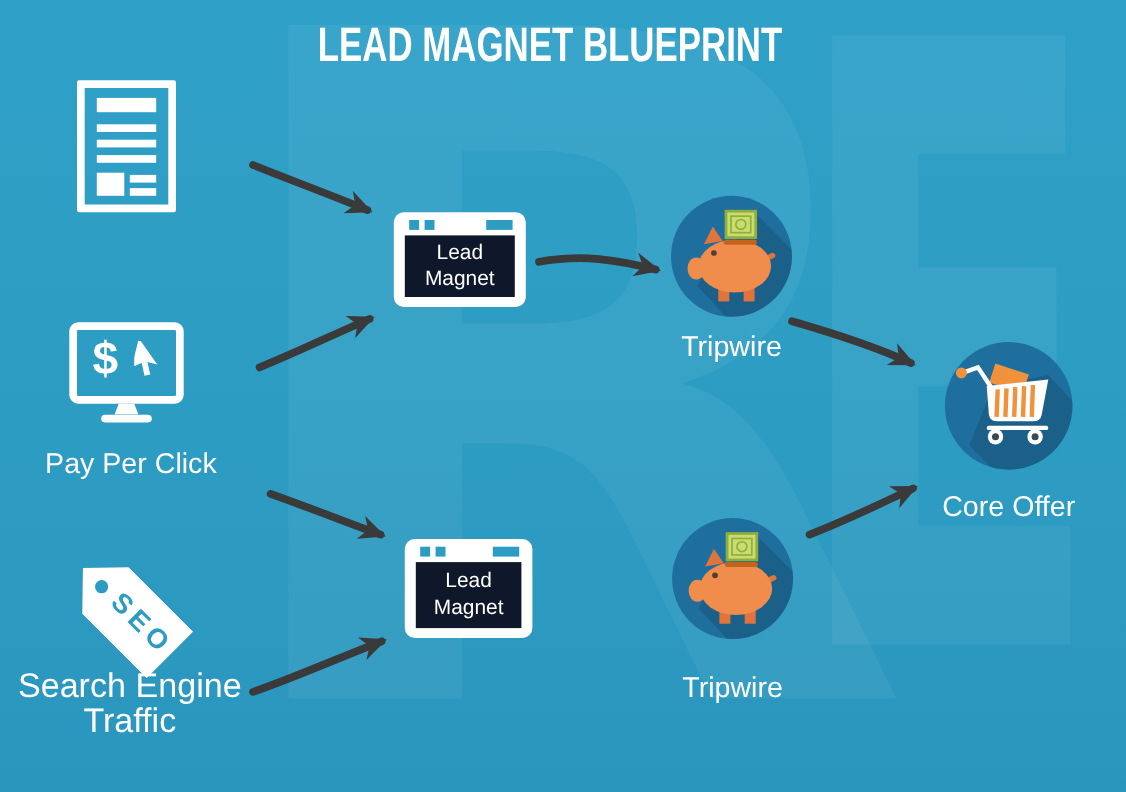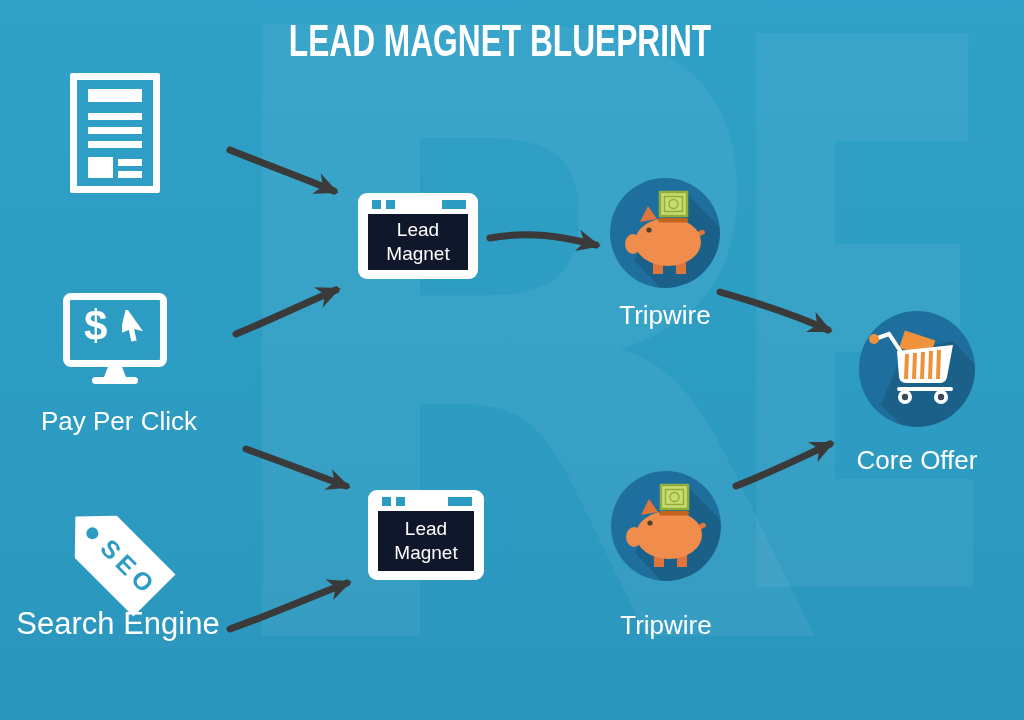--- a/index.html
+++ b/index.html
@@ -109,20 +109,21 @@
   <div class="m-neck"></div>
   <div class="m-base"></div>
   <div class="label" style="left:19px;top:406px;width:200px;">Pay Per Click</div>
 
   <div class="tag">
     <div class="hole"></div>
     <div class="txt">SEO</div>
   </div>
   <div class="label" style="left:8px;top:608px;width:220px;font-size:31px;">
     <div>Search Engine</div>
+    <div>Traffic</div>
   </div>
 
   <div class="lm lm-top">
     <div class="d1"></div>
     <div class="d2"></div>
     <div class="bar"></div>
     <div class="screen">
       <span>Lead</span>
       <span>Magnet</span>
     </div>

